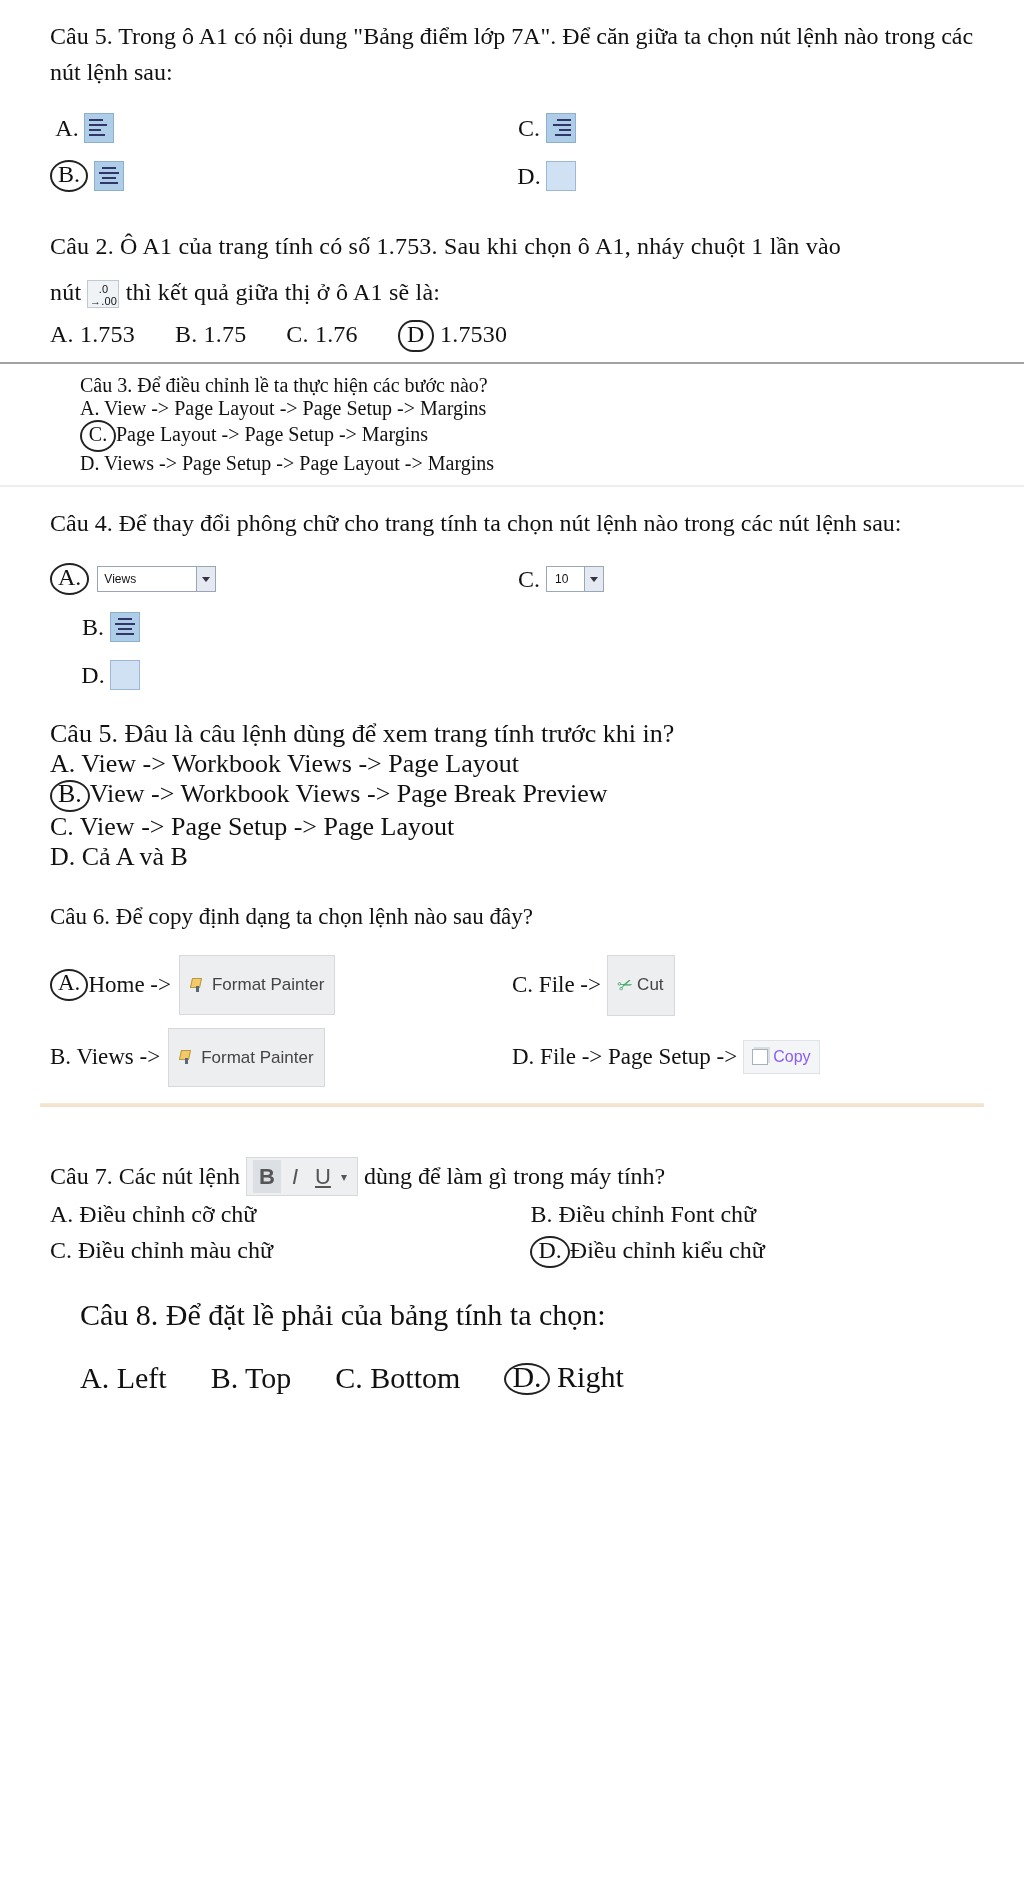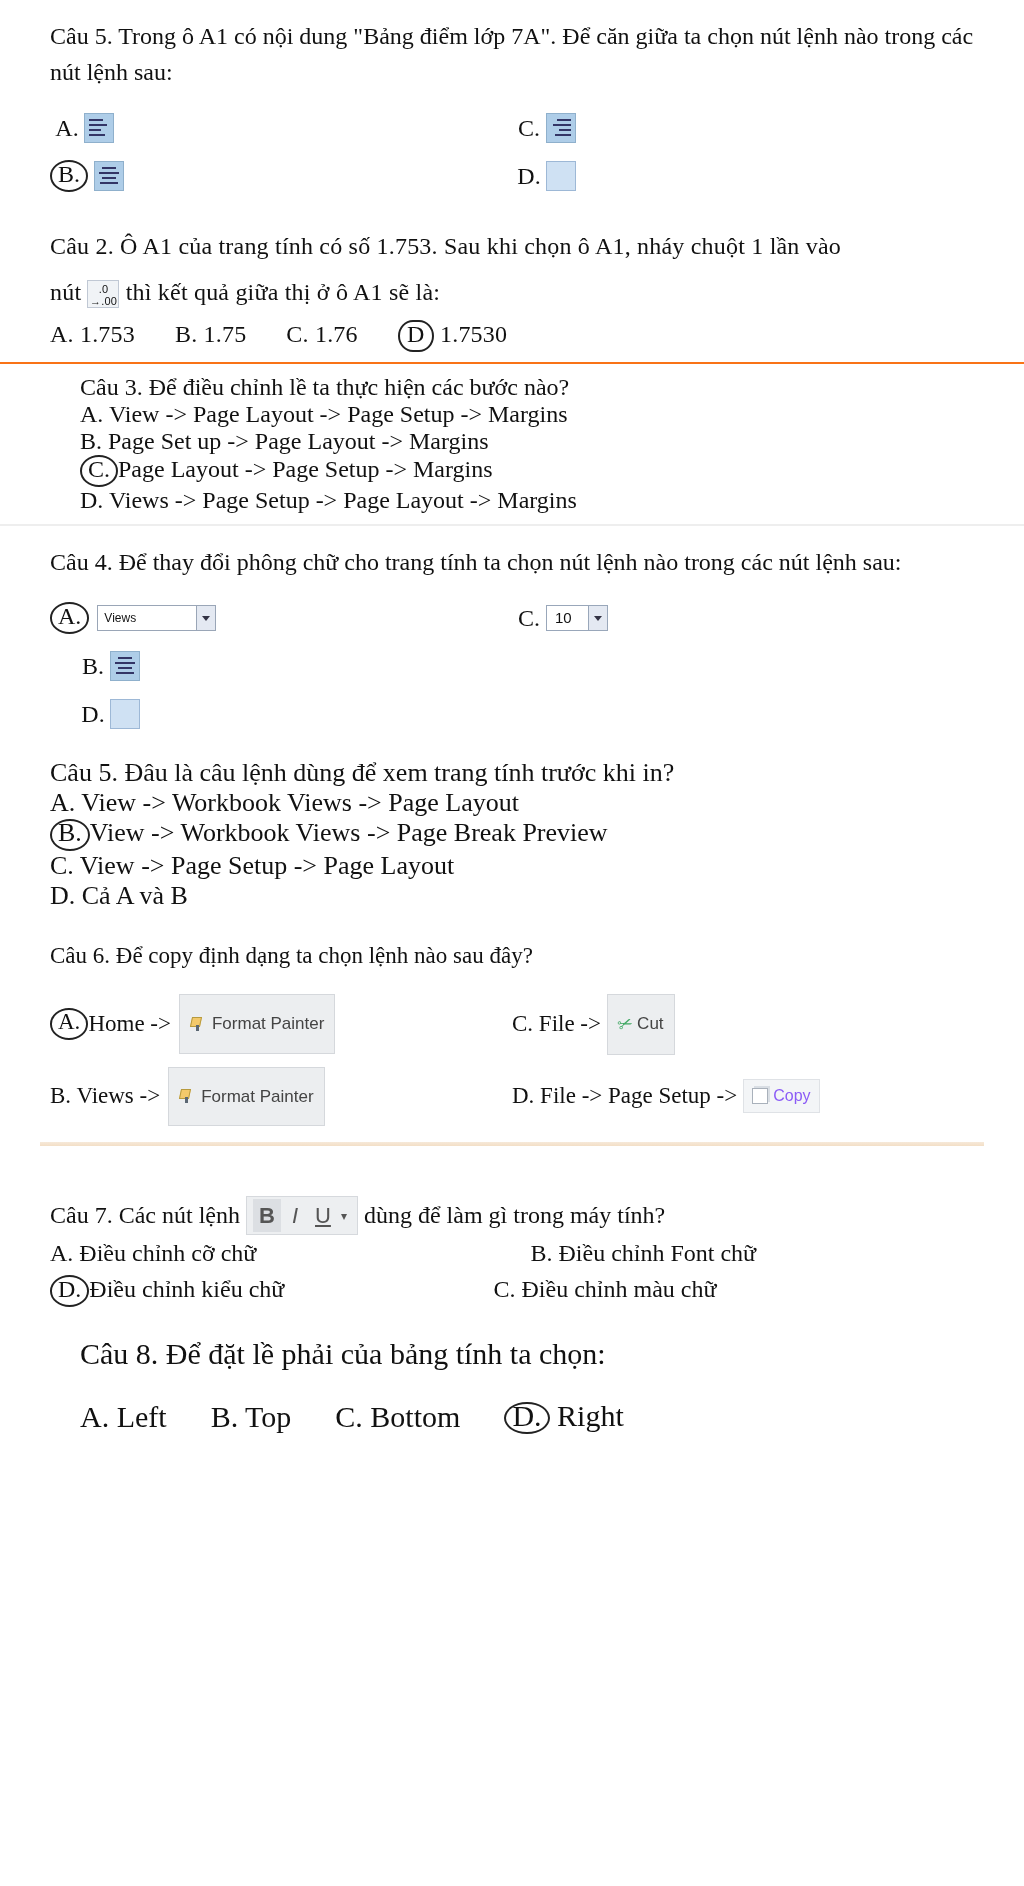--- a/index.html
+++ b/index.html
@@ -1,18 +1,18 @@
 <!DOCTYPE html>
 <html><head>
 <meta charset="utf-8">
 <style>
   html,body{margin:0;padding:0;background:#fff;font-family:"Times New Roman",serif;color:#111;}
   .page{width:1024px;margin:0 auto;padding:0;}
   .block{padding:18px 50px 10px 50px;font-size:24px;line-height:1.5;}
-  .block3{padding:10px 80px;font-size:24px;border-top:2px solid #f97316;border-bottom:2px solid #eee;}
+  .block3{padding:10px 80px;font-size:20px;border-top:2px solid #a3a3a3;border-bottom:2px solid #eee;}
   .block5{padding:10px 50px;font-size:26px;}
   .opts{display:flex;flex-wrap:wrap;}
   .optcol{width:50%;display:flex;align-items:center;margin:6px 0;}
   .lab{display:inline-block;width:34px;text-align:center;}
   .circled{border:2px solid #222;border-radius:50%;padding:0 6px;display:inline-block;min-width:20px;height:28px;line-height:24px;text-align:center;}
   .icon-align{display:inline-block;width:28px;height:28px;background:#aecde8;position:relative;vertical-align:middle;border:1px solid #8fb0cc;}
   .icon-align span{position:absolute;left:4px;right:4px;height:2px;background:#333566;}
   .al1 span:nth-child(1){top:5px;right:10px;} .al1 span:nth-child(2){top:10px;right:6px;} .al1 span:nth-child(3){top:15px;right:12px;} .al1 span:nth-child(4){top:20px;right:8px;}
   .ac span:nth-child(1){top:5px;left:7px;right:7px;} .ac span:nth-child(2){top:10px;left:4px;right:4px;} .ac span:nth-child(3){top:15px;left:7px;right:7px;} .ac span:nth-child(4){top:20px;left:5px;right:5px;}
   .ar span:nth-child(1){top:5px;left:10px;} .ar span:nth-child(2){top:10px;left:6px;} .ar span:nth-child(3){top:15px;left:12px;} .ar span:nth-child(4){top:20px;left:8px;}
@@ -32,21 +32,21 @@
   .biu .b{font-weight:bold;background:#dcdfe3;}
   .biu .i{font-style:italic;}
   .biu .u{text-decoration:underline;}
   .tight{letter-spacing:.2px;}
   .hr{height:4px;background:linear-gradient(#f6e9d9,#f3dfc6);margin:0 40px;}
   .q8{padding:20px 80px 40px;font-size:30px;}
   .q8row{display:flex;gap:44px;align-items:center;margin-top:28px;}
   .copybtn{display:inline-flex;align-items:center;background:#f3f5f7;border:1px solid #dfe2e6;padding:4px 8px;font-family:Arial,sans-serif;font-size:16px;color:#8b5cf6;}
   .copybtn .ci{width:14px;height:14px;margin-right:5px;border:1px solid #a9b1bb;background:#fff;box-shadow:2px -2px 0 #d9dee4;}
   .sep{height:14px;}
-  .small-size{display:inline-flex;align-items:center;border:1px solid #99a7ba;background:#fff;height:24px;font-family:Arial,sans-serif;font-size:15px;gap:8px;}
+  .small-size{display:inline-flex;align-items:center;border:1px solid #99a7ba;background:#fff;height:24px;font-family:Arial,sans-serif;font-size:12px;gap:8px;}
   .small-size .txt{padding:0 8px;}
   .small-size .arr{width:18px;height:100%;background:#e4e9f2;border-left:1px solid #99a7ba;display:flex;align-items:center;justify-content:center;}
 </style>
 </head>
 <body>
 
 <div class="page">
 
   <div class="block">
     <div>Câu 5. Trong ô A1 có nội dung "Bảng điểm lớp 7A". Để căn giữa ta chọn nút lệnh nào trong các nút lệnh sau:</div>
@@ -98,21 +98,20 @@
       <span>A. 1.753</span>
       <span>B. 1.75</span>
       <span>C. 1.76</span>
       <span><span class="circled" style="border-radius:50%/60%;">D</span> 1.7530</span>
     </div>
   </div>
 
   <div class="block3">
     <div>Câu 3. Để điều chỉnh lề ta thực hiện các bước nào?</div>
     <div>A. View -&gt; Page Layout -&gt; Page Setup -&gt; Margins</div>
-    <div>B. Page Set up -&gt; Page Layout -&gt; Margins</div>
     <div><span class="circled">C.</span><span>Page Layout -&gt; Page Setup -&gt; Margins</span></div>
     <div>D. Views -&gt; Page Setup -&gt; Page Layout -&gt; Margins</div>
   </div>
 
   <div class="block">
     <div>Câu 4. Để thay đổi phông chữ cho trang tính ta chọn nút lệnh nào trong các nút lệnh sau:</div>
     <div class="sep"></div>
     <div class="opts">
       <div class="optcol">
         <span class="circled">A.</span>
@@ -206,22 +205,22 @@
         <span class="b">B</span>
         <span class="i">I</span>
         <span class="u">U</span>
         <span style="width:14px;font-size:12px;">▾</span>
       </span>
       <span> dùng để làm gì trong máy tính?</span>
     </div>
     <div style="display:flex;flex-wrap:wrap;">
       <div style="width:52%;">A. Điều chỉnh cỡ chữ</div>
       <div style="width:48%;">B. Điều chỉnh Font chữ</div>
+      <div style="width:52%;">C. Điều chỉnh màu chữ</div>
       <div style="width:48%;"><span class="circled">D.</span><span>Điều chỉnh kiểu chữ</span></div>
-      <div style="width:52%;">C. Điều chỉnh màu chữ</div>
     </div>
   </div>
 
   <div class="q8">
     <div>Câu 8. Để đặt lề phải của bảng tính ta chọn:</div>
     <div class="q8row">
       <span>A. Left</span>
       <span>B. Top</span>
       <span>C. Bottom</span>
       <span><span class="circled">D.</span><span> Right</span></span>

